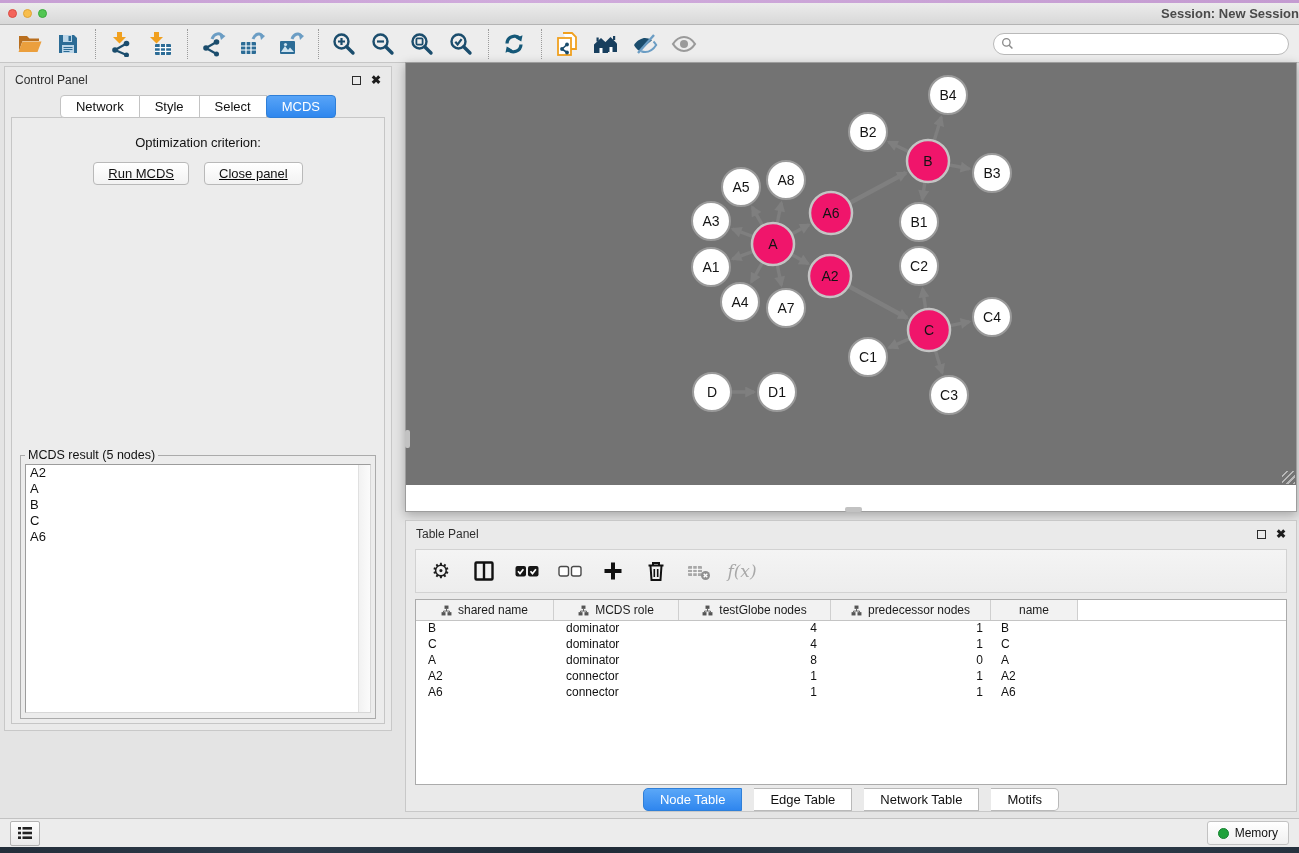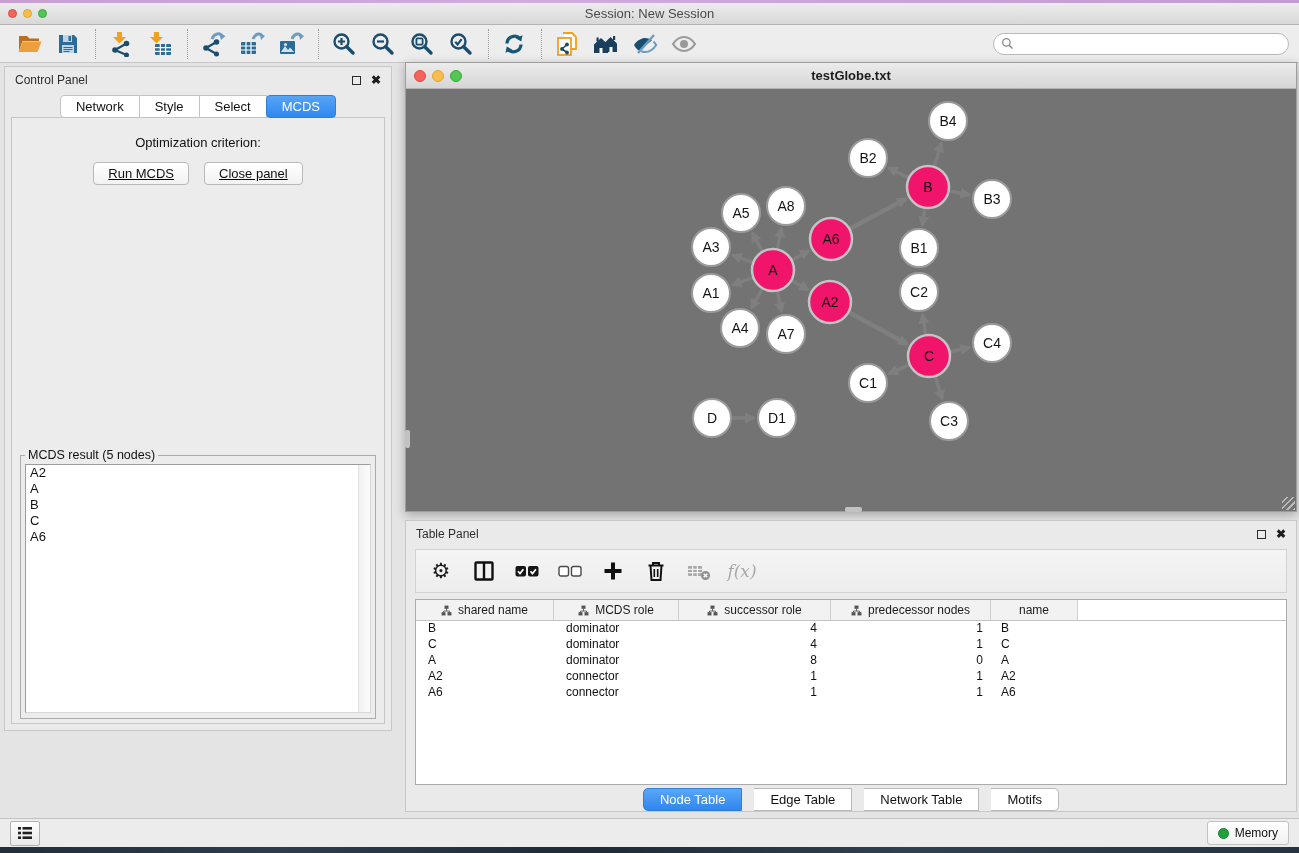--- a/index.html
+++ b/index.html
@@ -9,22 +9,22 @@
 
   
   .wp-top { left:0; top:0; width:1299px; height:3px; background:linear-gradient(90deg,#c79fd4,#d0abdc 40%,#c49bd1); }
   .wp-bottom { left:0; top:847px; width:1299px; height:6px;
     background:linear-gradient(90deg,#232e3a,#2e3c4c 22%,#1f2a36 45%,#31404f 70%,#26323f); }
 
   
   .titlebar { left:0; top:3px; width:1299px; height:22px;
     background:linear-gradient(#ececec,#d8d8d8); border-bottom:1px solid #b4b4b4;
     display:flex; align-items:center; }
-  .titlebar .title { position:absolute; left:0; right:0; text-align:center;
-    font-size:13px; color:#4a4a4a; }
+  .titlebar .title { position:absolute; left:0; right:0; text-align:right;
+    font-size:13px; color:#4a4a4a;font-weight:bold; }
   .tl { width:9px; height:9px; border-radius:50%; margin-left:6px; }
   .tl.red { background:#f4645a; border:0.5px solid #d94c43; margin-left:8px; }
   .tl.yellow { background:#f8be4c; border:0.5px solid #dfa336; }
   .tl.green { background:#53c653; border:0.5px solid #3aa83c; }
 
   
   .toolbar { left:0; top:25px; width:1299px; height:38px; background:#ededed;
     border-bottom:1px solid #c6c6c6; display:flex; align-items:center; padding:0 10px 0 14px; }
   .tbtn { width:30px; height:30px; display:flex; align-items:center; justify-content:center; margin-right:9px; }
   .tbtn svg { width:26px; height:26px; }
@@ -324,26 +324,20 @@
           <div class="mcds-item">A</div>
           <div class="mcds-item">B</div>
           <div class="mcds-item">C</div>
           <div class="mcds-item">A6</div>
         </div>
     </div>
   </div>
 </div>
 
 <div class="abs net-window">
-  <div class="net-titlebar">
-    <span class="tl red"></span>
-    <span class="tl yellow"></span>
-    <span class="tl green"></span>
-    <span class="net-title">testGlobe.txt</span>
-  </div>
   <div class="net-canvas">
     <svg width="890" height="422">
       <defs>
         <marker id="arrowhead" viewBox="0 0 10 10" refX="8" refY="5" markerWidth="12" markerHeight="11" markerUnits="userSpaceOnUse" orient="auto">
           <path d="M0 0L10 5L0 10z" fill="#7f7f7f"></path>
         </marker>
       </defs>
     <line x1="367" y1="181" x2="326.56402302342843" y2="196.00044307195398" stroke="#7f7f7f" stroke-width="3.4" marker-end="url(#arrowhead)"></line>
         <line x1="367" y1="181" x2="326.56402302342843" y2="165.99955692804602" stroke="#7f7f7f" stroke-width="3.4" marker-end="url(#arrowhead)"></line>
         <line x1="367" y1="181" x2="345.3740577328664" y2="219.00923186344698" stroke="#7f7f7f" stroke-width="3.4" marker-end="url(#arrowhead)"></line>
@@ -531,21 +525,21 @@
           </svg>
           <span>MCDS role</span>
         </span>
       <span class="th w2">
           <svg width="11" height="11" viewBox="0 0 10 10">
             <rect x="3.2" y="0.5" width="3.6" height="3" fill="#555"></rect>
             <rect x="0.5" y="6.5" width="3.6" height="3" fill="#555"></rect>
             <rect x="5.9" y="6.5" width="3.6" height="3" fill="#555"></rect>
             <path d="M5 3.5v2M2.3 6.5v-1h5.4v1" stroke="#555" stroke-width="0.8" fill="none"></path>
           </svg>
-          <span>successor role</span>
+          <span>testGlobe nodes</span>
         </span>
       <span class="th w3">
           <svg width="11" height="11" viewBox="0 0 10 10">
             <rect x="3.2" y="0.5" width="3.6" height="3" fill="#555"></rect>
             <rect x="0.5" y="6.5" width="3.6" height="3" fill="#555"></rect>
             <rect x="5.9" y="6.5" width="3.6" height="3" fill="#555"></rect>
             <path d="M5 3.5v2M2.3 6.5v-1h5.4v1" stroke="#555" stroke-width="0.8" fill="none"></path>
           </svg>
           <span>predecessor nodes</span>
         </span>

